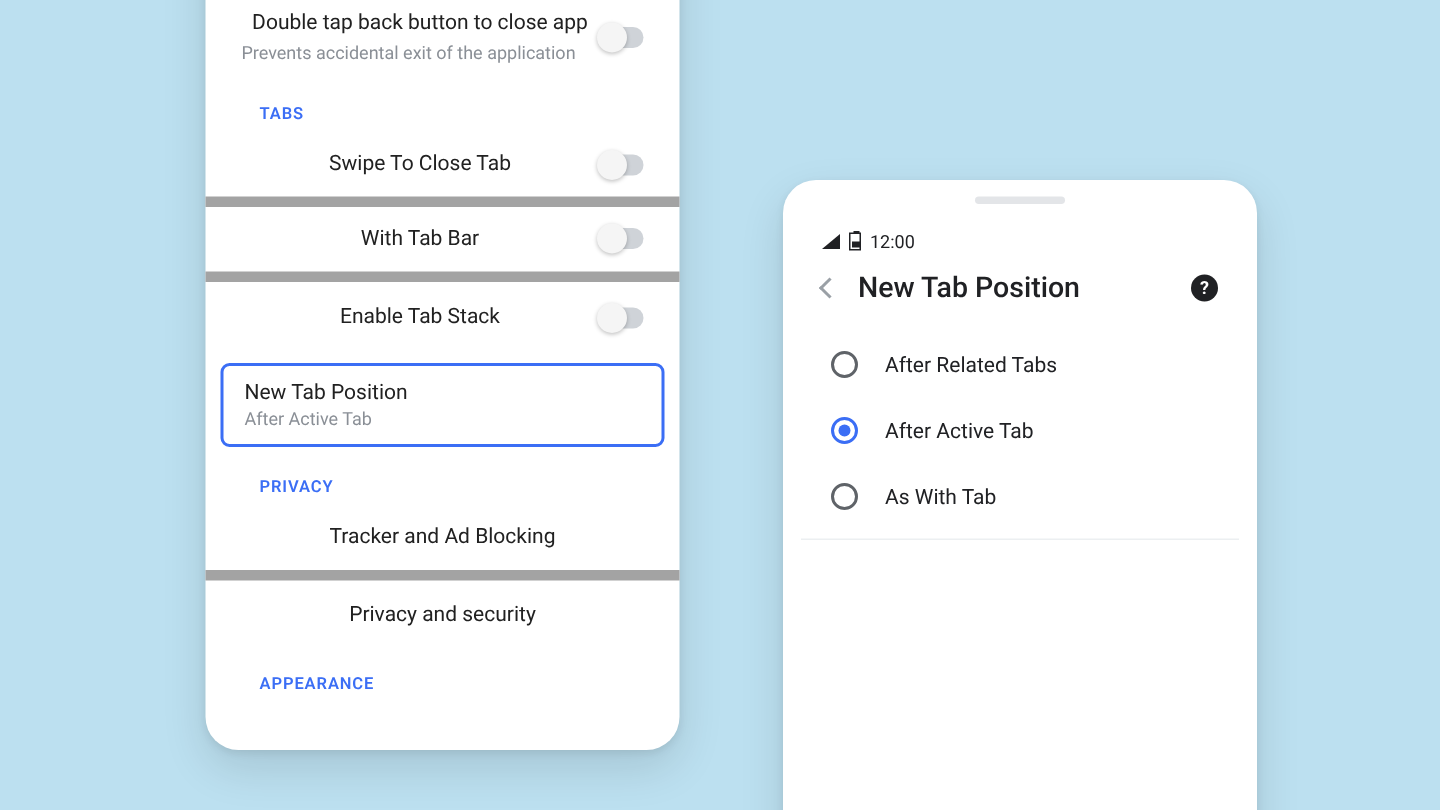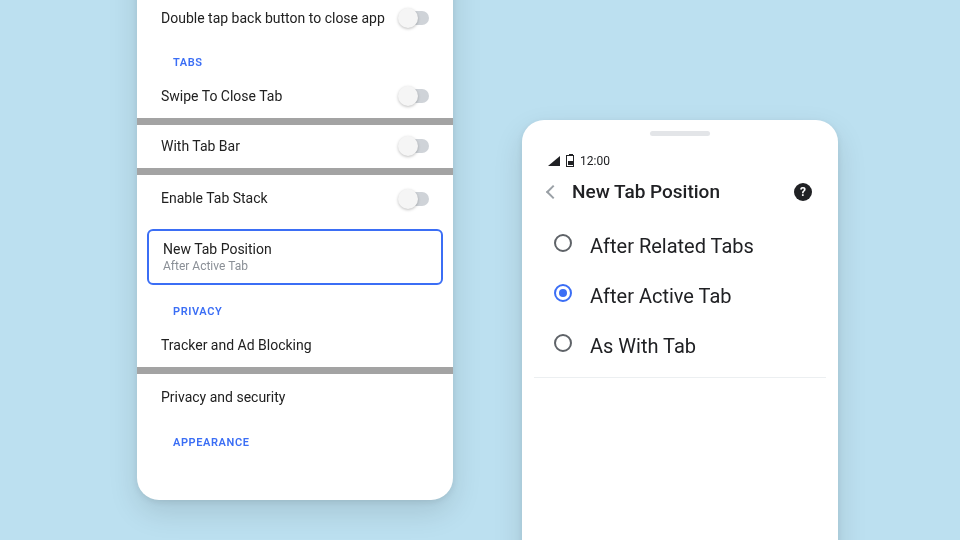--- a/index.html
+++ b/index.html
@@ -24,21 +24,21 @@
   }
   .settings-list { padding-top: 54px; }
   .row {
     display: flex; align-items: center;
     padding: 12px 24px;
     border-bottom: 7px solid #a3a3a3;
     min-height: 48px;
   }
   .row.noborder { border-bottom: none; }
   .row .txt { flex: 1; }
-  .row .title { font-size: 14px; color: #212121; line-height: 1.35; }
+  .row .title { font-size: 14px; color: #212121; line-height: 1.35; text-align: center; }
   .row .sub   { font-size: 12px; color: #8a8f96; line-height: 1.35; margin-top: 2px; }
   .section-header {
     padding: 14px 24px 6px 36px;
     font-size: 11px; font-weight: 600;
     letter-spacing: 0.6px;
     color: #3b6ef5;
   }
   .toggle {
     width: 30px; height: 14px;
     background: #cfd3d8;
@@ -121,24 +121,24 @@
     flex:1;
     font-size: 19px; font-weight: 500; color:#202124;
   }
   .help-icon {
     width:18px; height:18px; border-radius:50%;
     background:#202124; color:#fff;
     font-size:12px; font-weight:700;
     display:flex; align-items:center; justify-content:center;
   }
   .radio-row {
-    display:flex; align-items:flex-start;
+    display:flex; align-items:flex-end;
     padding: 13px 20px;
     gap: 18px;
-    font-size: 20px; color:#202124;
+    font-size: 14px; color:#202124;
   }
   .radio {
     width:18px; height:18px; border:2px solid #5f6368;
     border-radius:50%; flex-shrink:0;
     display:flex; align-items:center; justify-content:center;
   }
   .radio.selected { border-color:#3b6ef5; }
   .radio.selected::after {
     content:""; width:8px; height:8px; border-radius:50%;
     background:#3b6ef5;
@@ -147,20 +147,21 @@
 </style>
 </head>
 <body>
 
 <div class="phone left">
   <div class="settings-list">
 
     <div class="row noborder">
       <div class="txt">
         <div class="title">Double tap back button to close app</div>
+        <div class="sub">Prevents accidental exit of the application</div>
       </div>
       <div class="toggle"></div>
     </div>
 
     <div class="section-header">TABS</div>
 
     <div class="row">
       <div class="txt">
           <div class="title">Swipe To Close Tab</div>
         </div>

